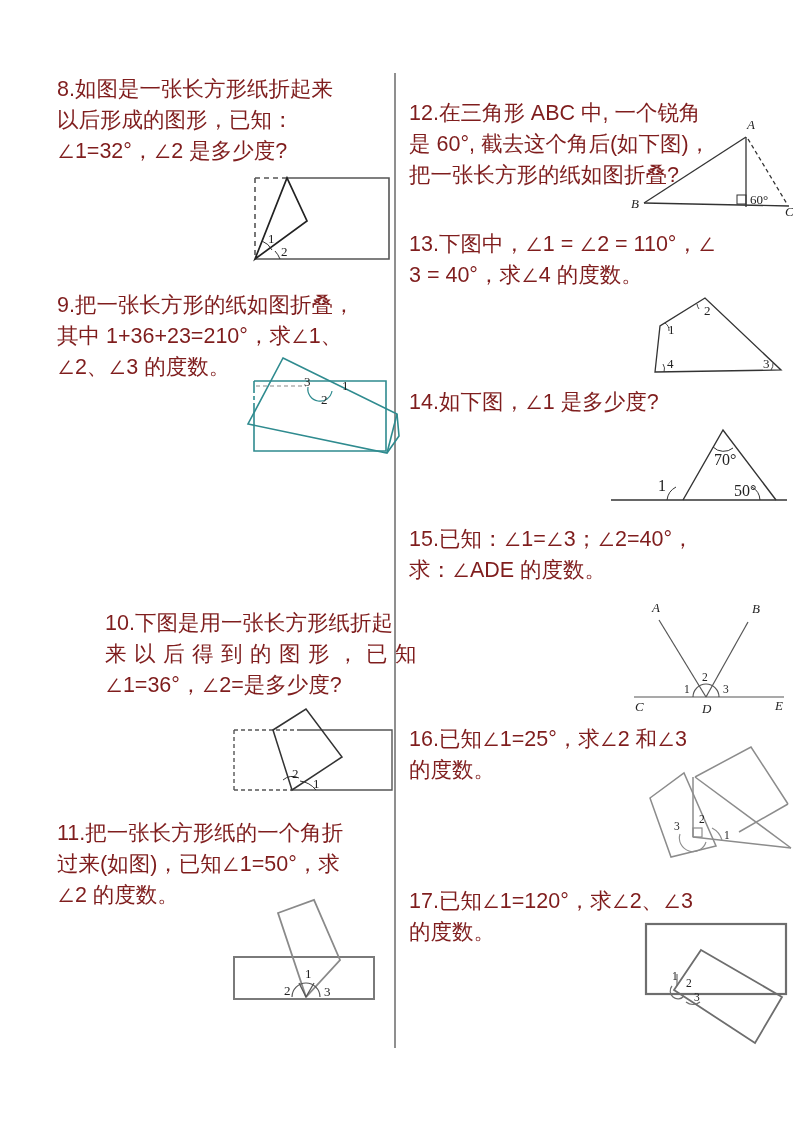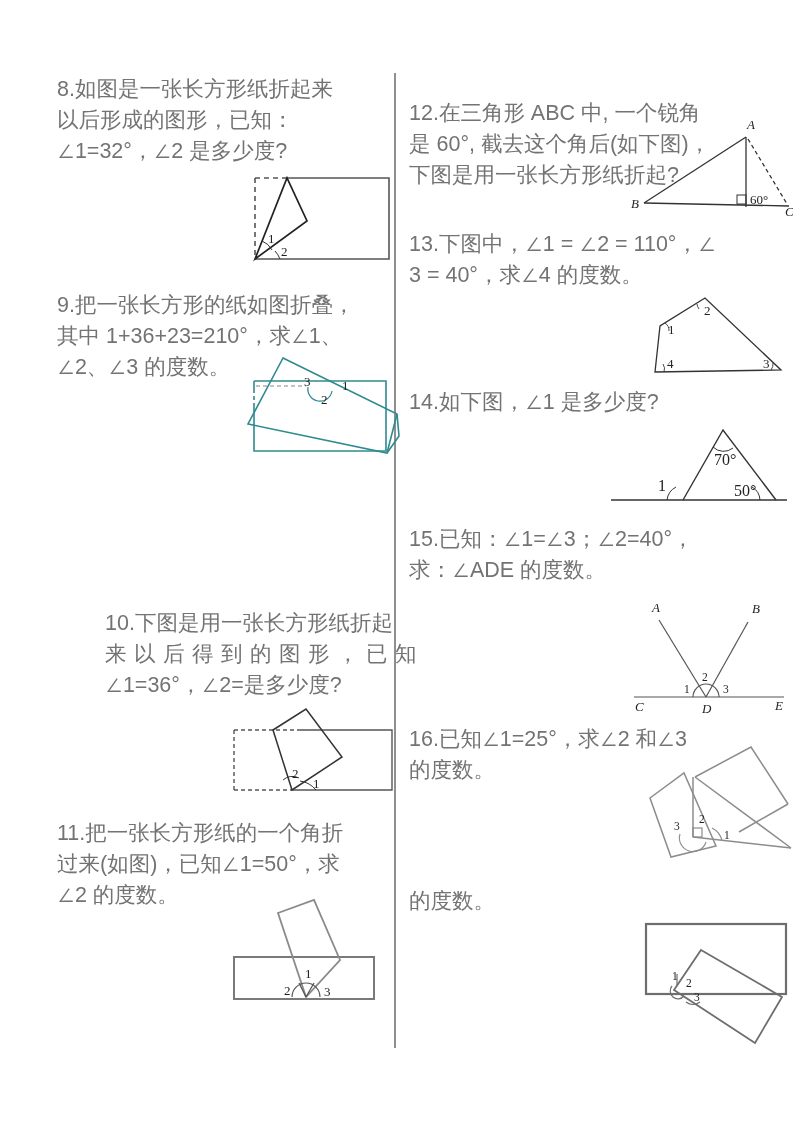--- a/index.html
+++ b/index.html
@@ -1,18 +1,18 @@
 <!DOCTYPE html>
 <html><head>
 <meta charset="utf-8">
 <style>
   html,body{margin:0;padding:0;background:#fff;}
   #page{
     position:relative;width:793px;height:1122px;background:#fff;overflow:hidden;
-    font-family:"Liberation Sans",sans-serif;color:#737373;
+    font-family:"Liberation Sans",sans-serif;color:#7f1d1d;
   }
   .prob{position:absolute;}
   .pline{font-size:21.5px;line-height:31px;white-space:nowrap;}
   .spread{letter-spacing:7.5px;}
   .divider{position:absolute;width:1.5px;background:#8f8f8f;}
   svg{position:absolute;overflow:visible;}
   svg text{font-family:"Liberation Serif",serif;fill:#222;}
   .lbl{font-size:13px;}
   .lbl-sm{font-size:11.5px;}
   .lbl-lg{font-size:16px;}
@@ -112,21 +112,21 @@
     </g>
     <path d="M66,101 A14,14 0 1 1 94,101" fill="none" stroke="#555" stroke-width="1.2"></path>
     <text class="lbl" x="58" y="99">2</text>
     <text class="lbl" x="79" y="82">1</text>
     <text class="lbl" x="98" y="100">3</text>
   </svg>
 
   <div class="prob" style="left:409px;top:74px;width:380px;margin-top:24px;">
     <div class="pline">12.在三角形 ABC 中, 一个锐角</div>
     <div class="pline">是 60°, 截去这个角后(如下图)，</div>
-    <div class="pline">下图是用一张长方形纸折起?</div>
+    <div class="pline">把一张长方形的纸如图折叠?</div>
   </div>
 
   <svg style="left:626px;top:115px;" width="167" height="103" viewBox="0 0 167 103">
     <g fill="none" stroke="#333" stroke-width="1.3">
       <path d="M18,88 L120,22"></path>
       <path d="M120,22 V92"></path>
       <path d="M18,88 L163,91"></path>
       <path d="M122,24 L161,89" stroke-dasharray="4,3"></path>
       <rect x="111" y="80" width="9" height="9" stroke-width="1"></rect>
     </g>
@@ -214,20 +214,21 @@
     <g fill="none" stroke="#8c8c8c" stroke-width="1.1">
       <path d="M44,98 A13,13 0 1 0 70,106"></path>
       <path d="M86,104 A20,20 0 0 0 76,92"></path>
     </g>
     <text class="lbl-sm" x="38" y="94" fill="#555">3</text>
     <text class="lbl-sm" x="63" y="87" fill="#555">2</text>
     <text class="lbl-sm" x="88" y="103" fill="#555">1</text>
   </svg>
 
   <div class="prob" style="left:409px;top:886px;width:380px;">
+    <div class="pline">17.已知∠1=120°，求∠2、∠3</div>
     <div class="pline">的度数。</div>
   </div>
 
   <svg style="left:636px;top:916px;" width="157" height="148" viewBox="0 0 157 148">
     <rect x="10" y="8" width="140" height="70" fill="none" stroke="#6e6e6e" stroke-width="2.2"></rect>
     <path d="M65,34 L146,81 L119,127 L38,74 Z" fill="none" stroke="#6e6e6e" stroke-width="1.8"></path>
     <g fill="none" stroke="#6e6e6e" stroke-width="1.2">
       <path d="M41,58 V70"></path>
       <path d="M36,70 A7,7 0 1 0 48,80"></path>
       <path d="M50,86 A11,11 0 0 0 64,86"></path>

